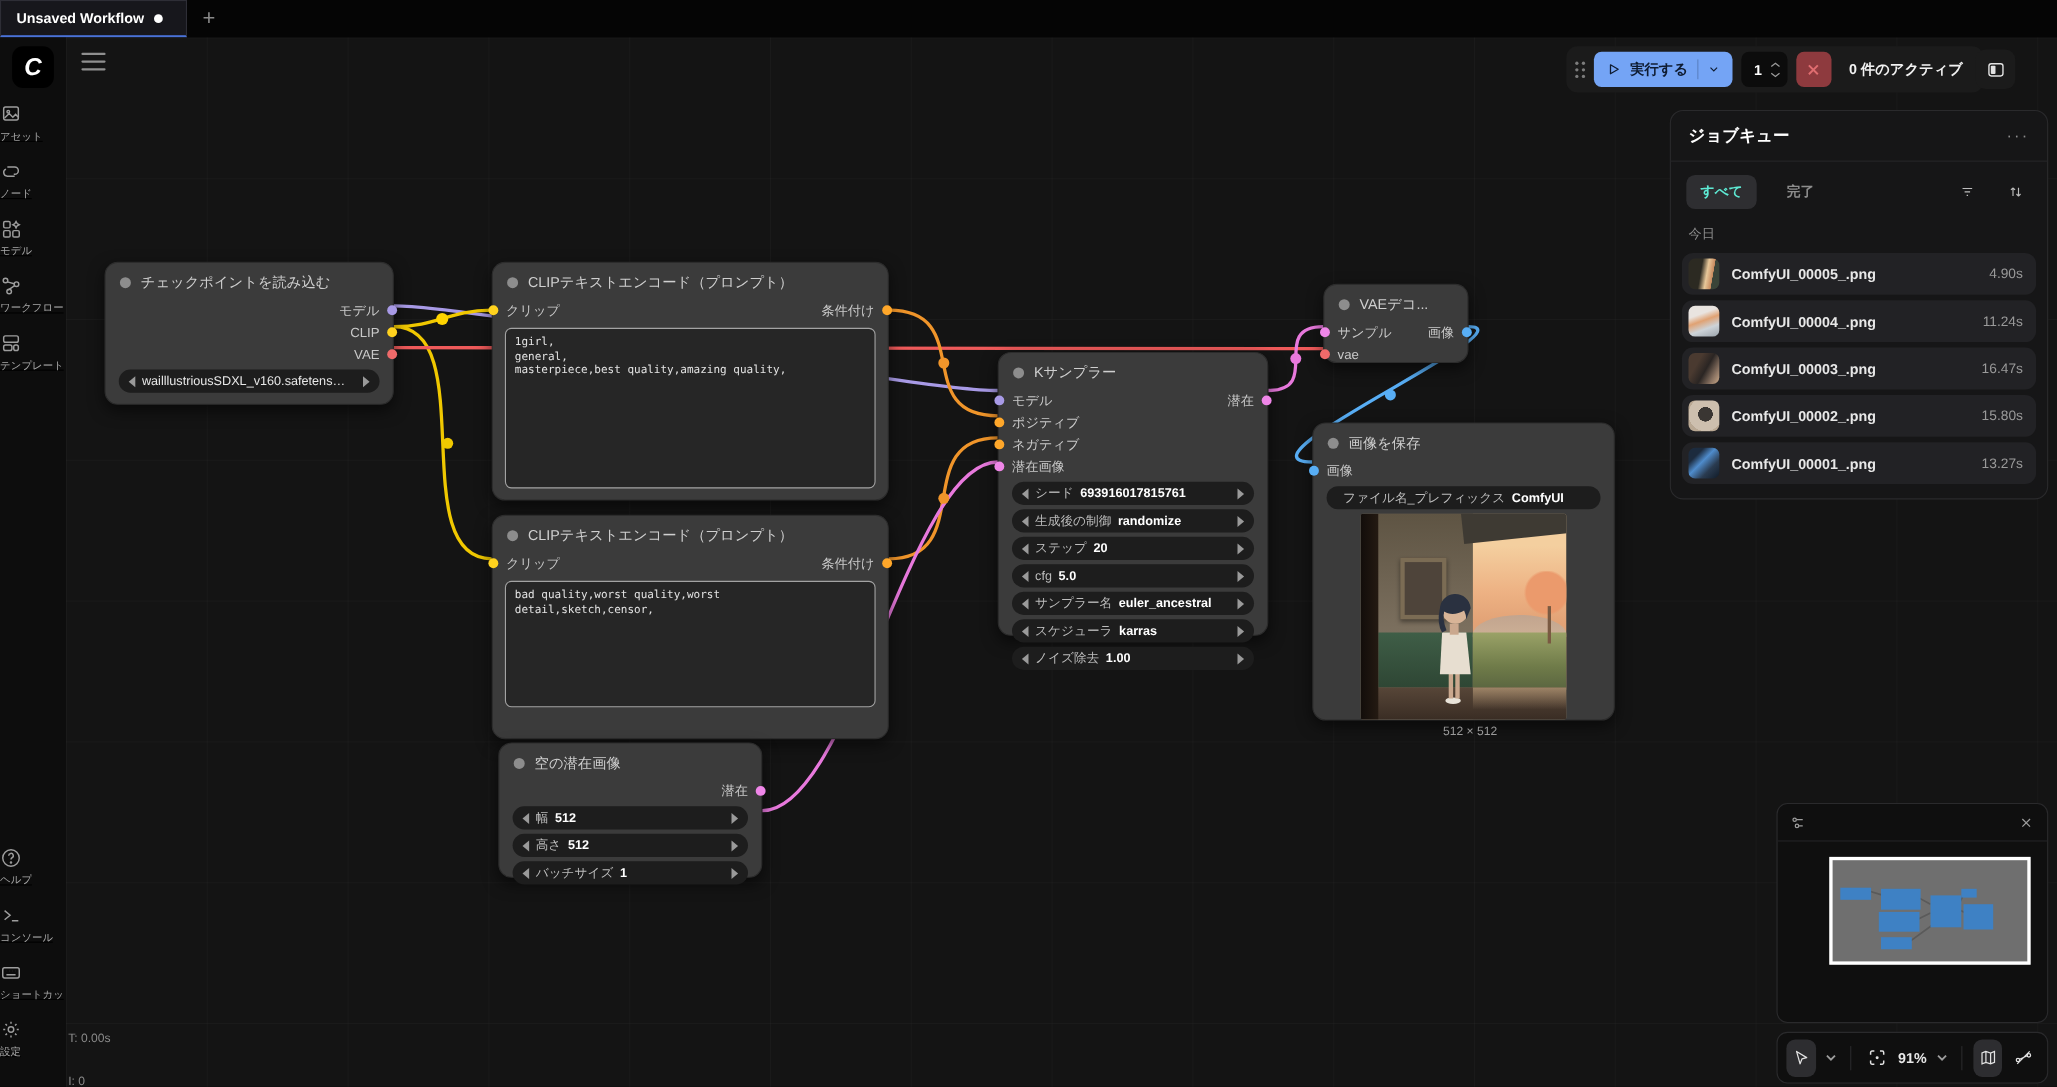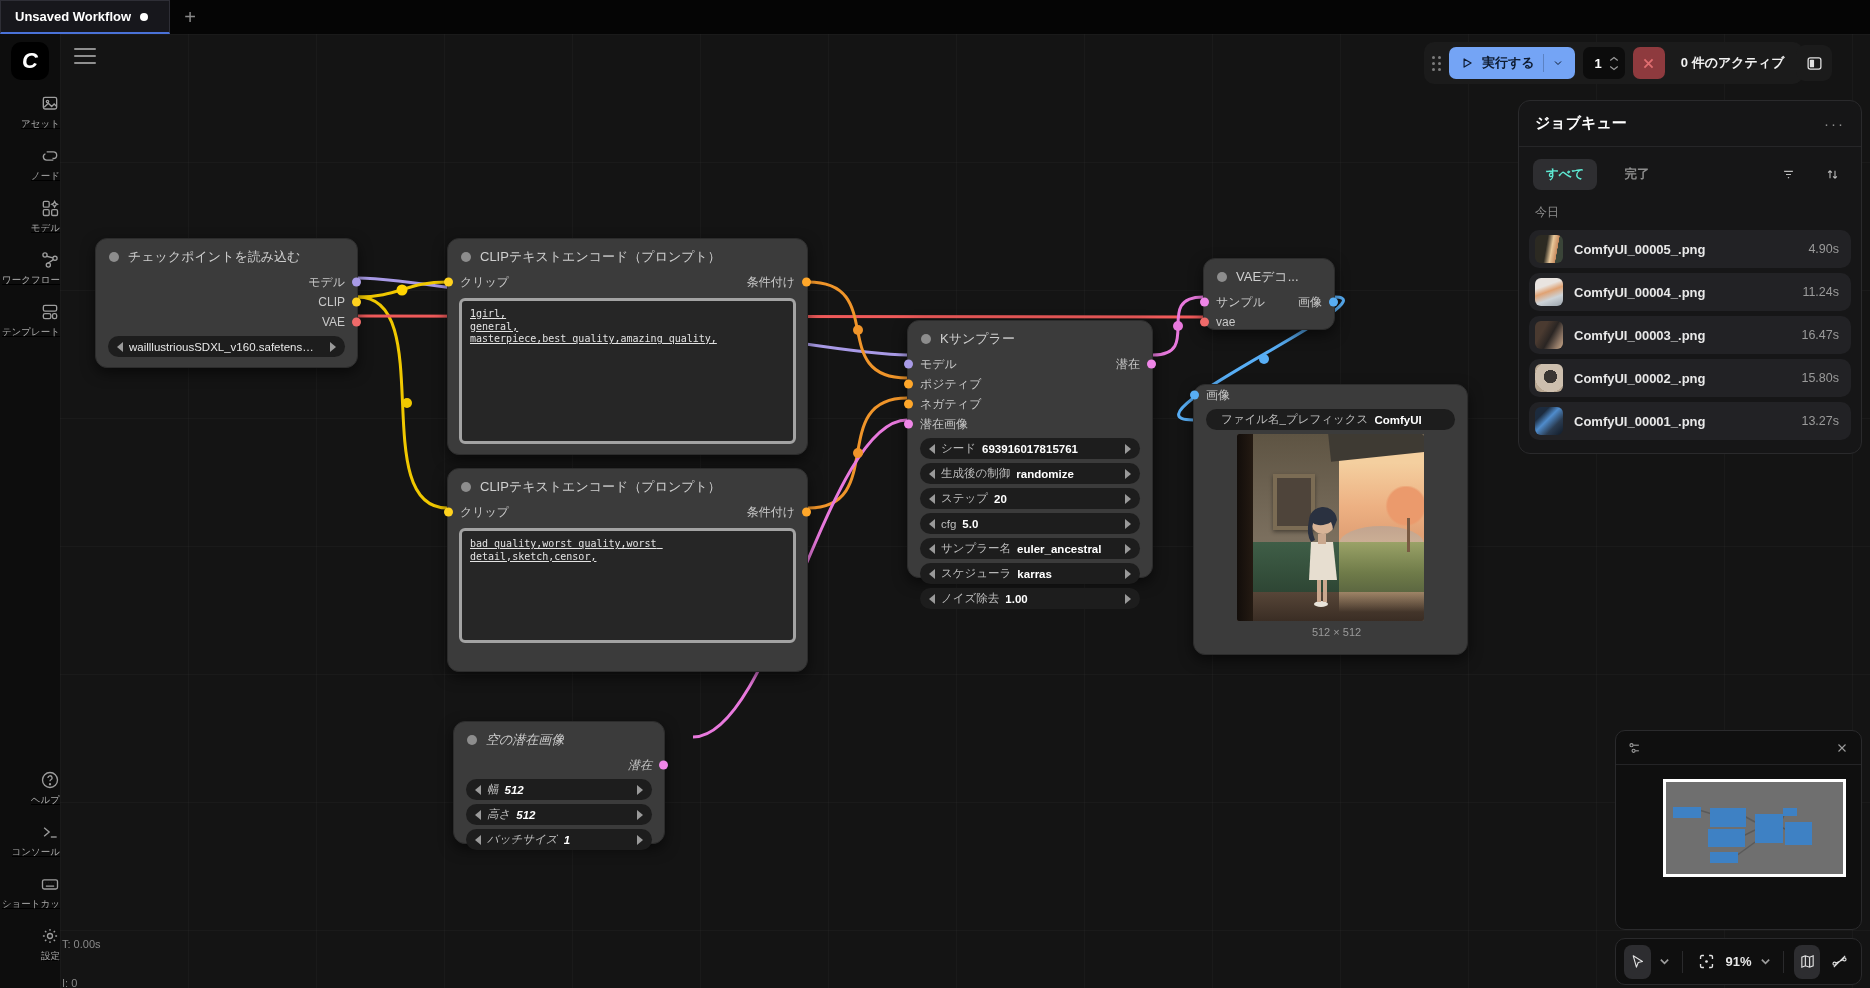--- a/index.html
+++ b/index.html
@@ -8,21 +8,21 @@
   
   .tabbar { position:absolute; left:0; top:0; width:1870px; height:34px; background:#050505; display:flex; align-items:stretch; }
   .tab { width:170px; background:#17171c; border:1px solid #2e2e36; border-bottom:2px solid #4a72d8; display:flex; align-items:center; gap:9px; padding:0 14px; }
   .tab-title { color:#fff; font-size:13px; font-weight:bold; white-space:nowrap; }
   .tab-dot { width:8px; height:8px; border-radius:50%; background:#fff; flex:0 0 auto; }
   .tab-plus { width:40px; display:flex; align-items:center; justify-content:center; color:#8a8a8a; font-size:20px; font-weight:300; }
 
   
   .sidebar { position:absolute; left:0; top:34px; width:60px; height:954px; background:#0d0d0d; display:flex; flex-direction:column; align-items:center; padding:8px 0 10px; }
   .logo { width:38px; height:38px; border-radius:10px; background:#000; color:#fff; display:flex; align-items:center; justify-content:center; font-weight:bold; font-size:22px; font-style:italic; margin-bottom:14px; }
-  .side-item { display:flex; flex-direction:column; align-items:flex-end; gap:4px; margin-bottom:15px; width:60px; cursor:pointer;text-decoration:underline; }
+  .side-item { display:flex; flex-direction:column; align-items:flex-start; gap:4px; margin-bottom:15px; width:60px; cursor:pointer;text-decoration:underline; }
   .side-item svg { width:20px; height:20px; stroke:#9d9d9d; fill:none; stroke-width:1.6; }
   .side-label { color:#a9a9a9; font-size:9.5px; white-space:nowrap; max-width:60px; overflow:hidden; }
   .side-spacer { flex:1; }
 
   
   .canvas { position:absolute; left:60px; top:34px; width:1810px; height:954px; background:#141414;
     background-image:
       linear-gradient(rgba(255,255,255,0.025) 1px, transparent 1px),
       linear-gradient(90deg, rgba(255,255,255,0.025) 1px, transparent 1px);
     background-size:128px 128px; }
@@ -39,21 +39,21 @@
   .slot-row.dual { justify-content:space-between; }
   .slot-row.out { justify-content:flex-end; }
   .pdot { position:absolute; width:9px; height:9px; border-radius:50%; top:50%; transform:translateY(-50%); }
   .pdot.l { left:-4px; } .pdot.r { right:-4px; }
   .widget { display:flex; align-items:center; height:21px; background:#1d1d1d; border-radius:11px; margin:4px 12px; padding:0 9px; font-size:11.5px; color:#bdbdbd; }
   .widget .wname { flex:0 1 auto; margin:0 6px; color:#bdbdbd; white-space:nowrap; overflow:hidden; }
   .widget .wval { flex:1; margin-right:6px; color:#fff; font-weight:bold; white-space:nowrap; }
   .arr { width:0; height:0; border-top:5px solid transparent; border-bottom:5px solid transparent; flex:0 0 auto; }
   .arr.left { border-right:6px solid #9a9a9a; }
   .arr.right { border-left:6px solid #9a9a9a; }
-  .textbox { margin:6px 11px 11px; background:#262626; border:3px solid #a3a3a3; border-radius:6px; padding:7px 8px; font-family:"DejaVu Sans Mono","Liberation Mono",monospace; font-size:10px; line-height:1.25; color:#e3e3e3; white-space:pre-wrap; overflow:hidden;text-decoration:underline; }
+  .textbox { margin:6px 11px 11px; background:#262626; border:1px solid #a3a3a3; border-radius:6px; padding:7px 8px; font-family:"DejaVu Sans Mono","Liberation Mono",monospace; font-size:10px; line-height:1.25; color:#e3e3e3; white-space:pre-wrap; overflow:hidden; }
 
   
   .c-model{background:#a89ae6;} .c-clip{background:#ffd21e;} .c-vae{background:#ef6a6a;}
   .c-cond{background:#ffa72a;} .c-latent{background:#ef86e8;} .c-image{background:#58aef5;}
 
   
   .preview-wrap { display:flex; flex-direction:column; align-items:center; }
   .preview { position:relative; width:187px; height:187px; overflow:hidden; background:#6f6351; border-radius:2px; }
   .pv-strip { position:absolute; left:0; top:0; width:16px; height:100%; background:linear-gradient(90deg,#120d0a,#241a12); }
   .pv-wall { position:absolute; left:16px; top:0; width:86px; height:100%; background:linear-gradient(#5e5443,#7d7160 60%,#6b604e); }
@@ -377,20 +377,24 @@
       <span class="pdot l c-latent"></span>
       <span class="pdot r c-image"></span>
     </div>
     <div class="slot-row">
         <span>vae</span>
         <span class="pdot l c-vae"></span>
       </div>
   </div>
 
   <div class="node" style="left:1133px; top:350px; width:275px; height:271px;">
+    <div class="node-title">
+        <span class="tdot"></span>
+        <span>画像を保存</span>
+      </div>
     <div class="slot-row">
         <span>画像</span>
         <span class="pdot l c-image"></span>
       </div>
     <div class="widget">
       <span class="wname">ファイル名_プレフィックス</span>
       <span class="wval">ComfyUI</span>
     </div>
     <div class="preview-wrap">
       <div class="preview">
@@ -414,21 +418,21 @@
           <rect x="19" y="38" width="8" height="10" fill="#caa88e"></rect>
           <circle cx="24" cy="26" r="12" fill="#d8b497"></circle>
           <path d="M10 26 a14 14 0 0 1 28 -2 l-4 10 a20 20 0 0 0 -2 -8 c-6 4 -14 4 -18 1 l-4 10 Z" fill="#2a3140"></path>
           <path d="M10 24 q-3 14 2 22 l4 -2 q-4 -10 -2 -18 Z" fill="#2a3140"></path>
         </svg>
       </div>
       <div class="pv-caption">512 × 512</div>
     </div>
   </div>
 
-  <div class="node" style="left:393px; top:687px; width:212px; height:123px;font-style:italic;">
+  <div class="node" style="left:393px; top:641px; width:240px; height:123px;">
     <div class="node-title">
         <span class="tdot"></span>
         <span>空の潜在画像</span>
       </div>
     <div class="slot-row out">
         <span>潜在</span>
         <span class="pdot r c-latent"></span>
       </div>
     <div class="widget">
         <span class="arr left"></span>

